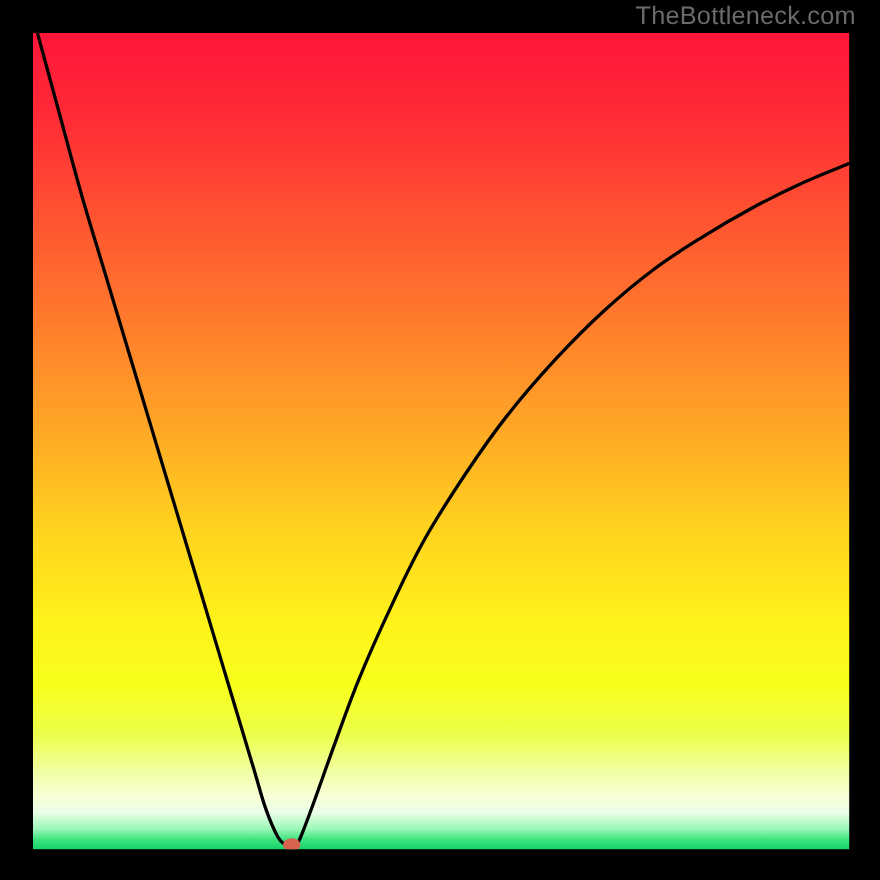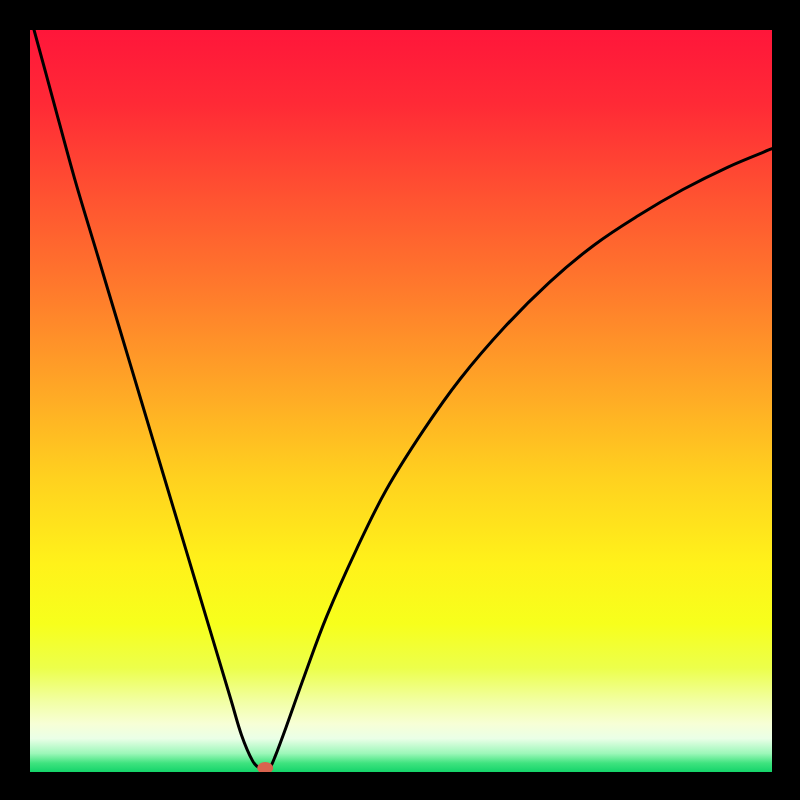--- a/index.html
+++ b/index.html
@@ -32,20 +32,21 @@
   svg.plot {
     position: absolute;
     top: 0;
     left: 0;
   }
 </style>
 </head>
 <body>
 
 <div class="frame">
+  <div class="watermark">TheBottleneck.com</div>
 
   <svg class="plot" width="800" height="800" viewBox="0 0 800 800">
     <defs>
       <linearGradient id="bg-grad" x1="0" y1="0" x2="0" y2="1">
           <stop offset="0%" stop-color="#ff163a"></stop>
           <stop offset="10%" stop-color="#ff2a36"></stop>
           <stop offset="22%" stop-color="#ff5131"></stop>
           <stop offset="35%" stop-color="#ff7a2c"></stop>
           <stop offset="48%" stop-color="#ffa626"></stop>
           <stop offset="60%" stop-color="#ffd01f"></stop>

